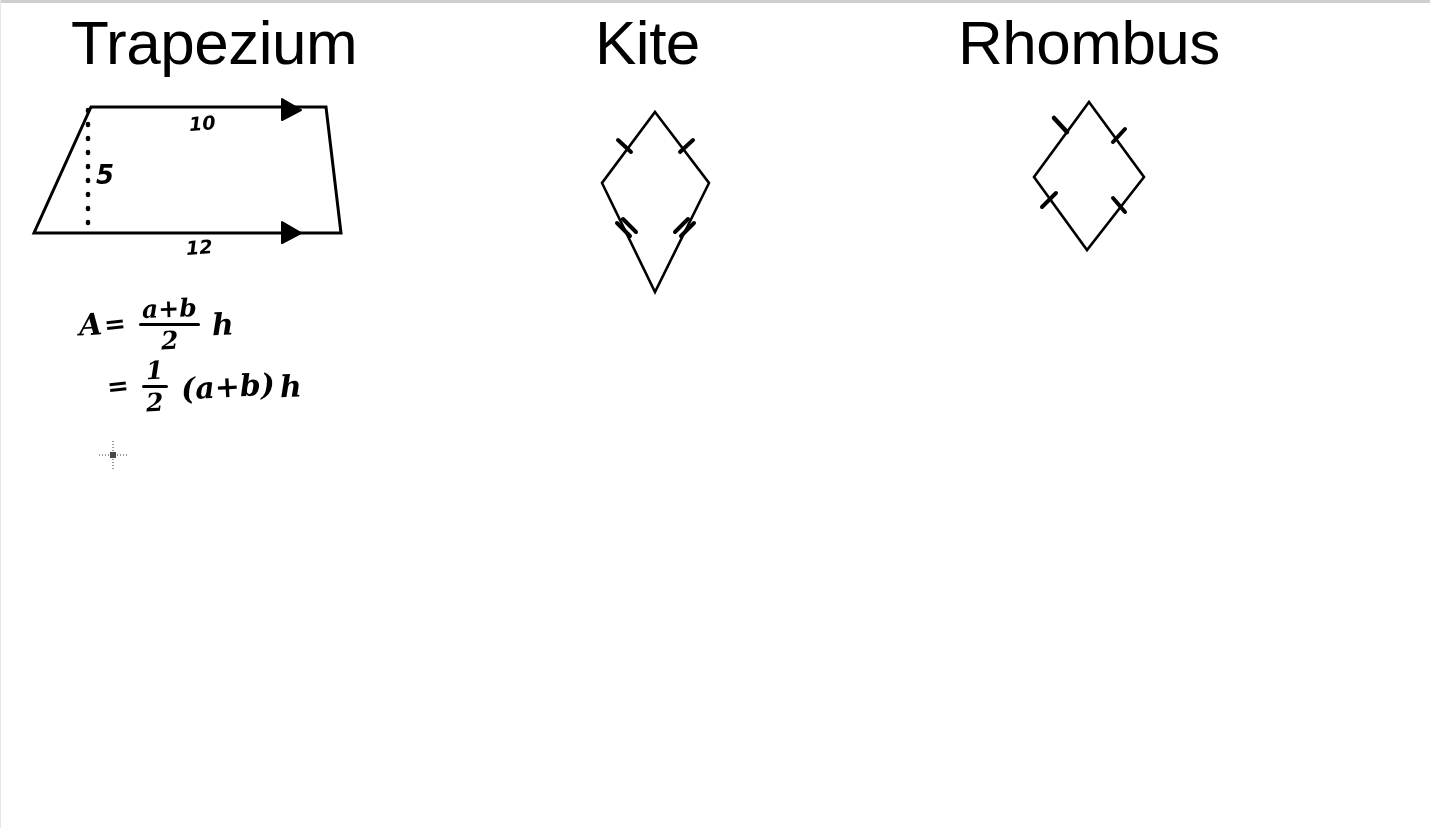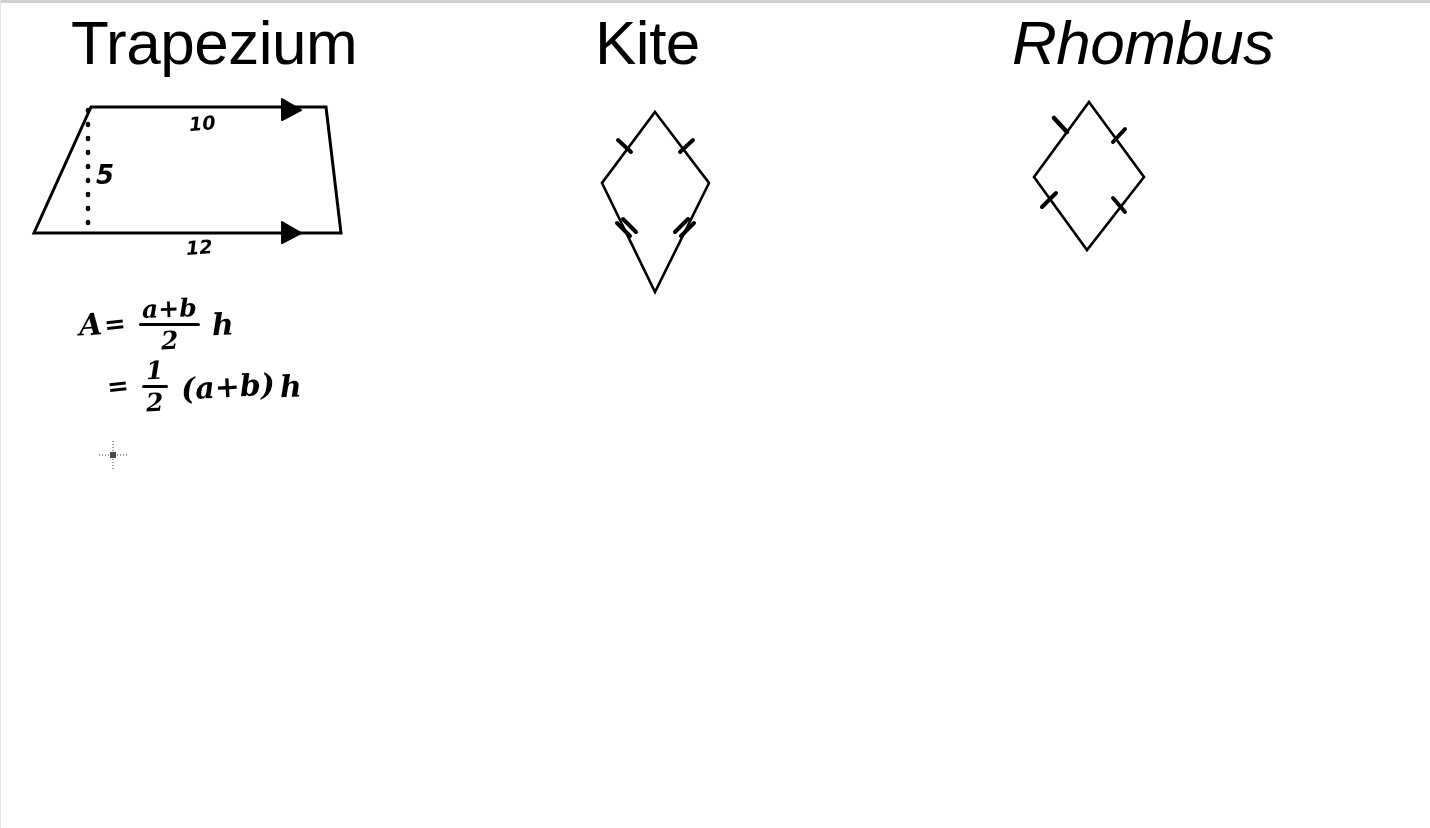--- a/index.html
+++ b/index.html
@@ -33,21 +33,21 @@
     color: #000000;
     font-family: "Liberation Sans", sans-serif;
     font-weight: 400;
     font-size: 62px;
     line-height: 62px;
     letter-spacing: -0.5px;
     white-space: nowrap;
   }
   #title-trapezium { left: 70px;  top: 12px; }
   #title-kite      { left: 594px; top: 12px; }
-  #title-rhombus   { left: 1011px; top: 12px; font-style: italic; }
+  #title-rhombus   { left: 957px; top: 12px; }
 
   .shape-svg {
     position: absolute;
     left: 0;
     top: 0;
     width: 1430px;
     height: 828px;
     pointer-events: none;
   }
   .handwriting {

